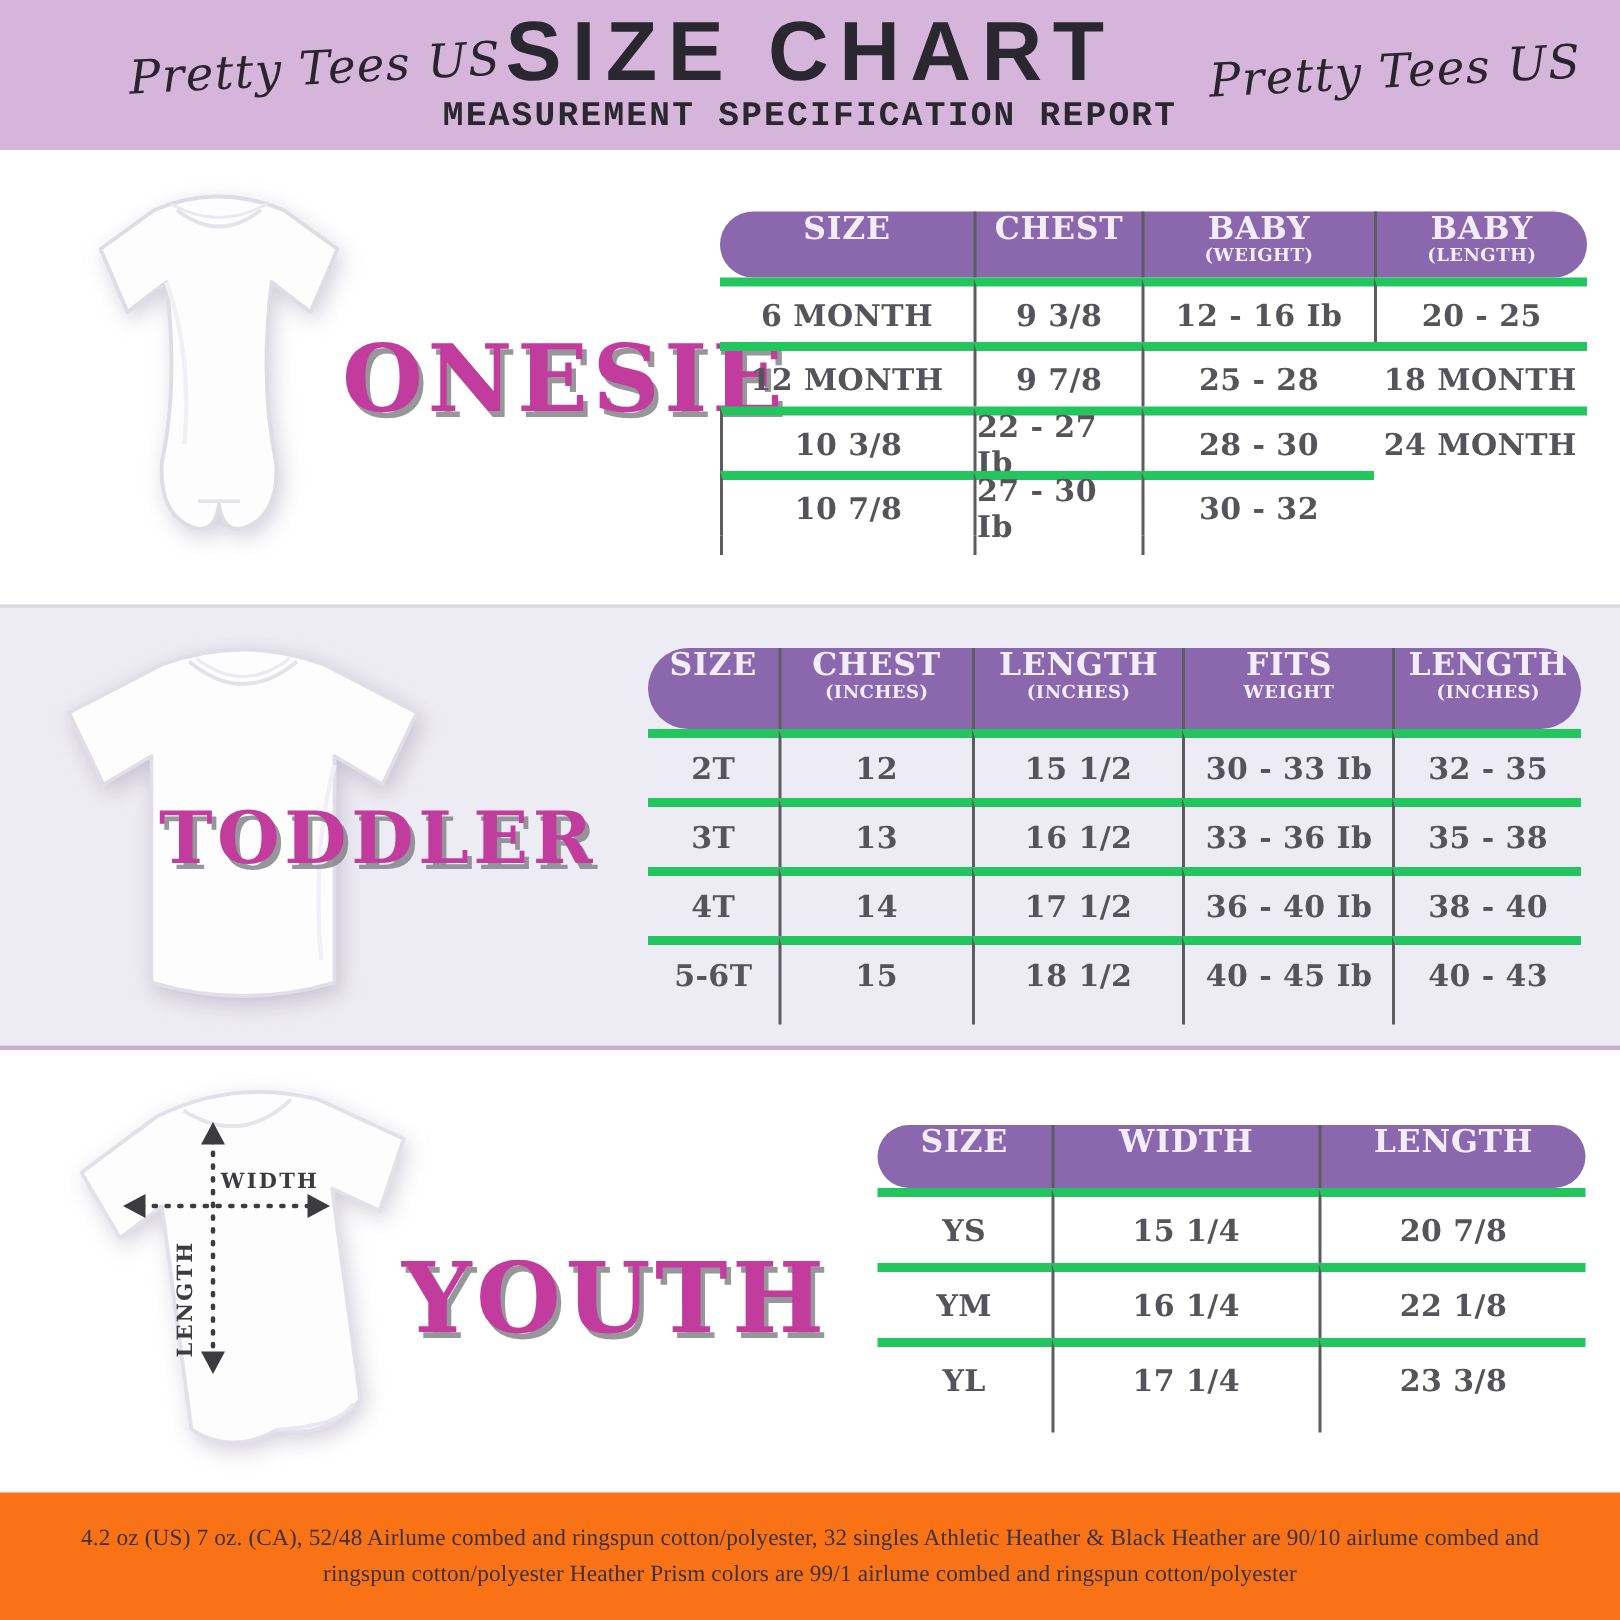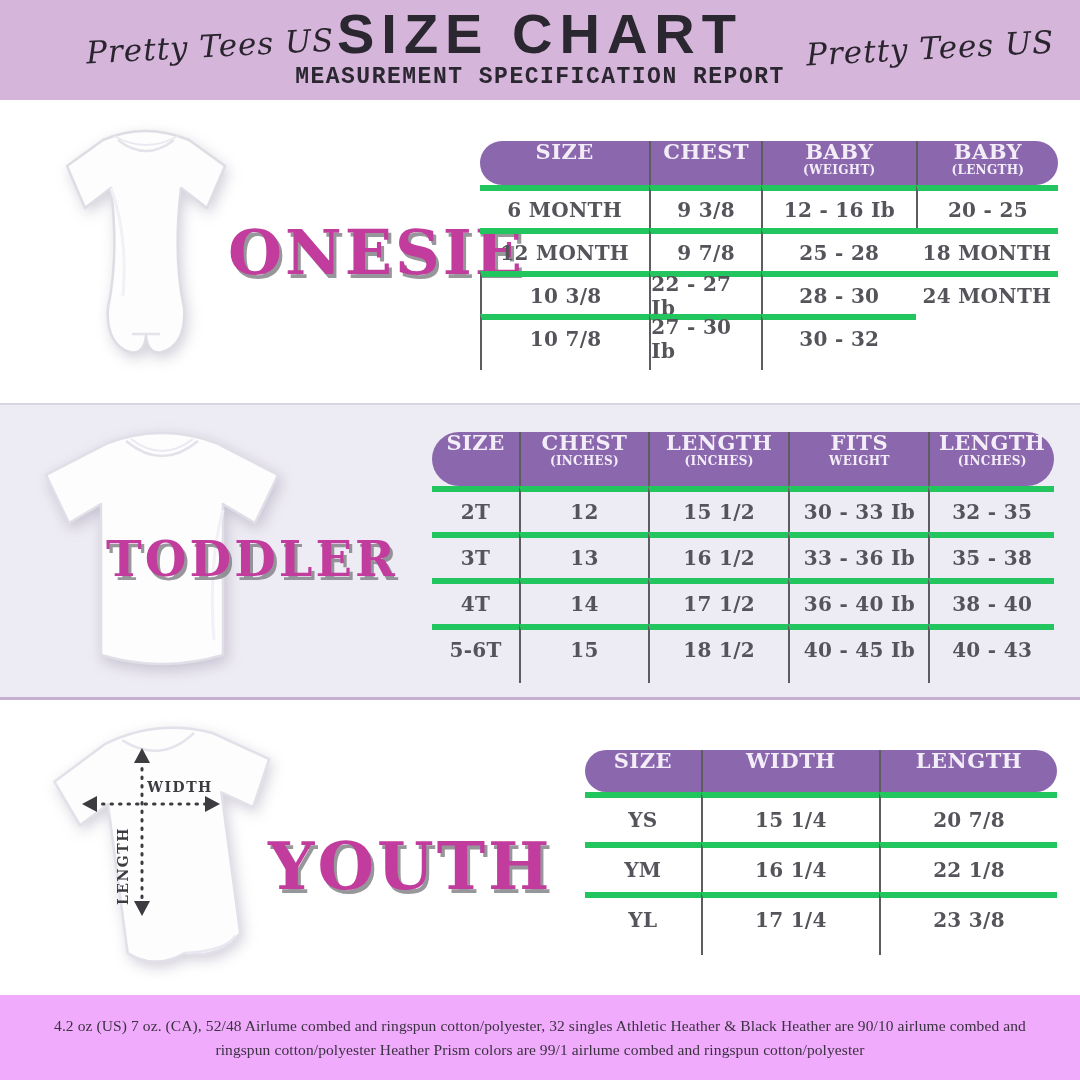--- a/index.html
+++ b/index.html
@@ -39,21 +39,21 @@
   .hmain{font-size:21px;font-weight:bold;letter-spacing:.5px;}
   .hsub{font-size:12px;font-weight:bold;letter-spacing:.3px;}
   .hsub:empty{display:none;}
   .cell{display:flex;align-items:center;justify-content:center;position:relative;
         font-family:"DejaVu Serif",serif;font-size:20px;font-weight:bold;
         color:#54545a;letter-spacing:.3px;border-top:6px solid #22c55e;}
   .vline{border-left:2px solid #5c5c61;}
   .sp{border-top:none;height:13px;}
 
   
-  .footer{position:absolute;left:0;top:995px;width:1080px;height:85px;background:#f0abfc;
+  .footer{position:absolute;left:0;top:995px;width:1080px;height:85px;background:#f97316;
           display:flex;flex-direction:column;align-items:center;justify-content:center;gap:6px;}
   .fline{font-family:"Liberation Serif",serif;font-size:15.5px;color:#3a3240;
          letter-spacing:.1px;text-align:center;width:1060px;}
 
   .garment{position:absolute;filter:drop-shadow(3px 5px 7px rgba(105,95,125,.28));}
 </style>
 </head>
 <body>
 
 <div class="page">

